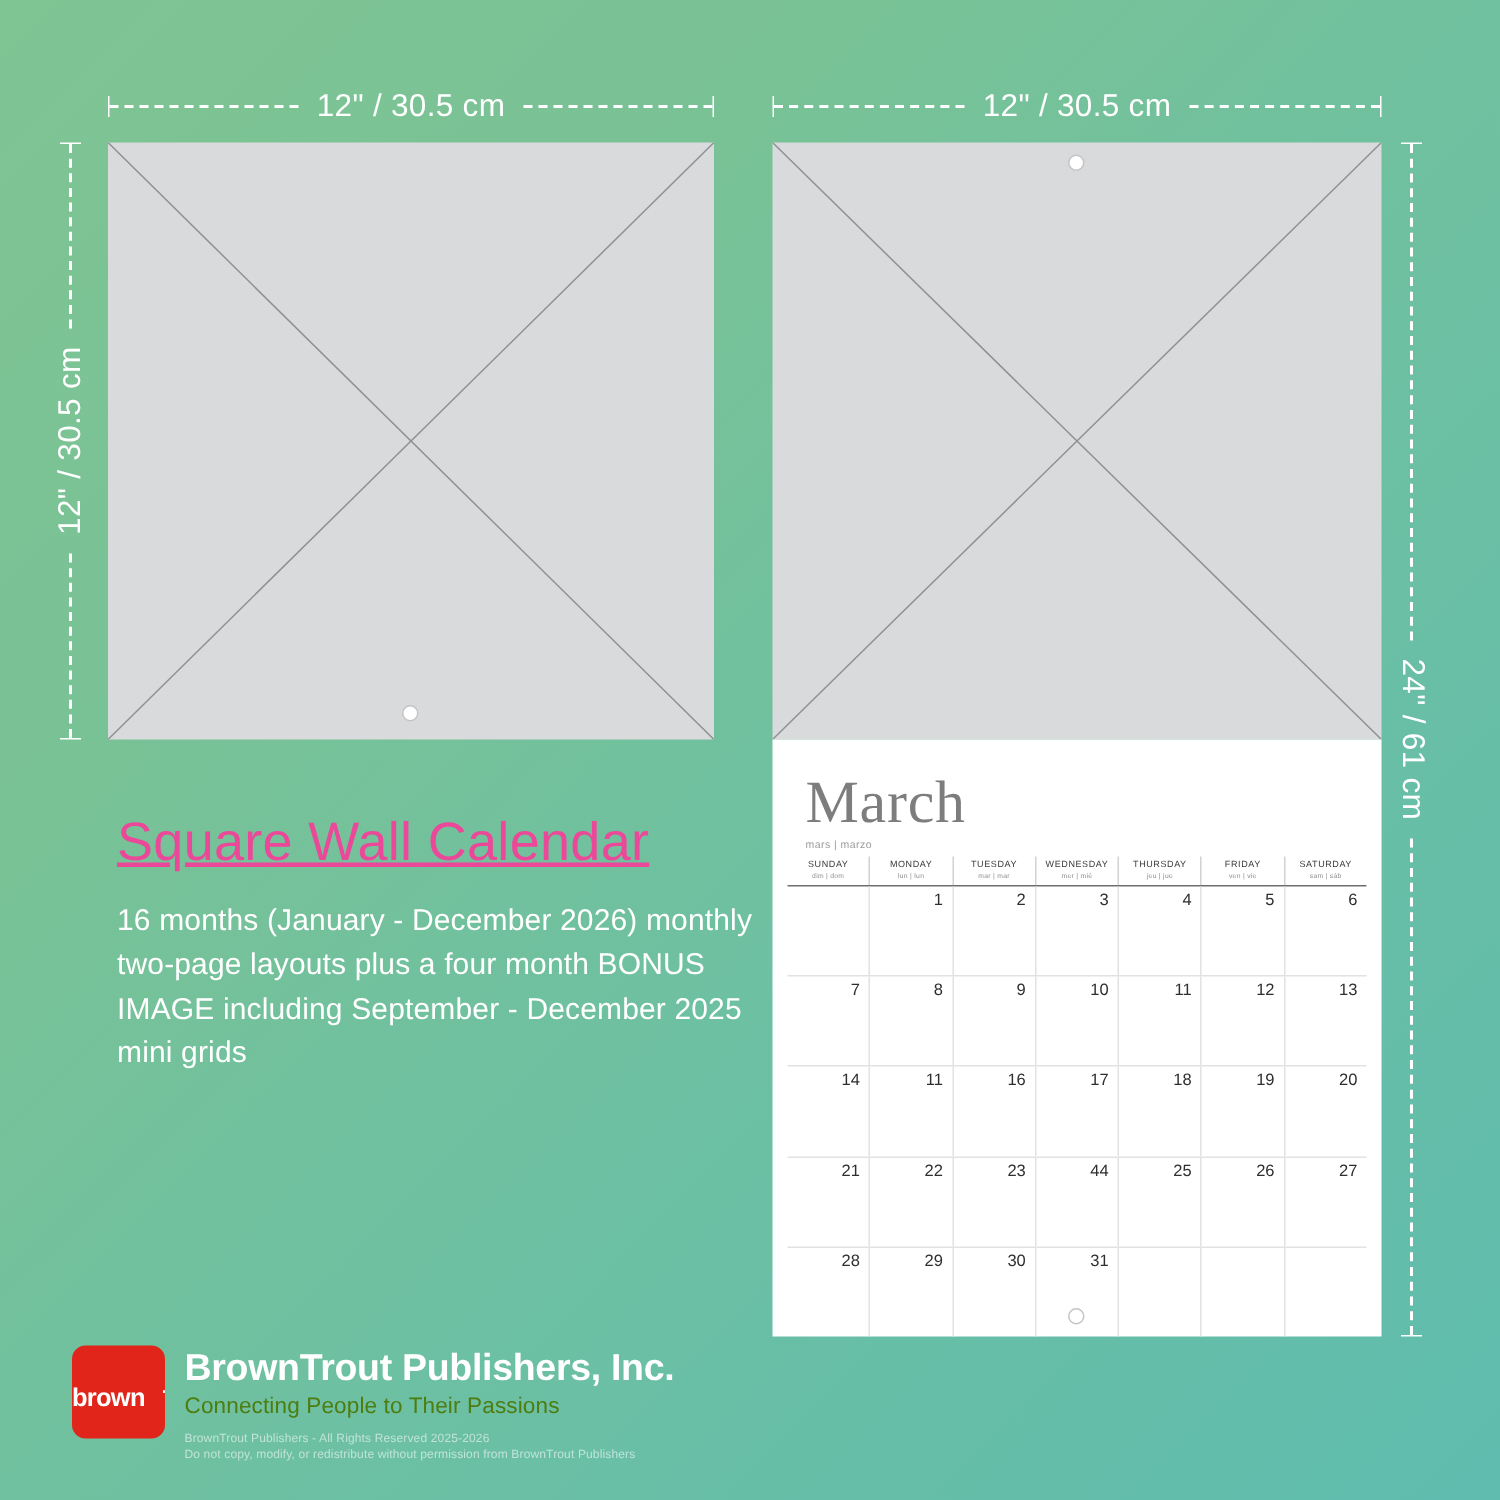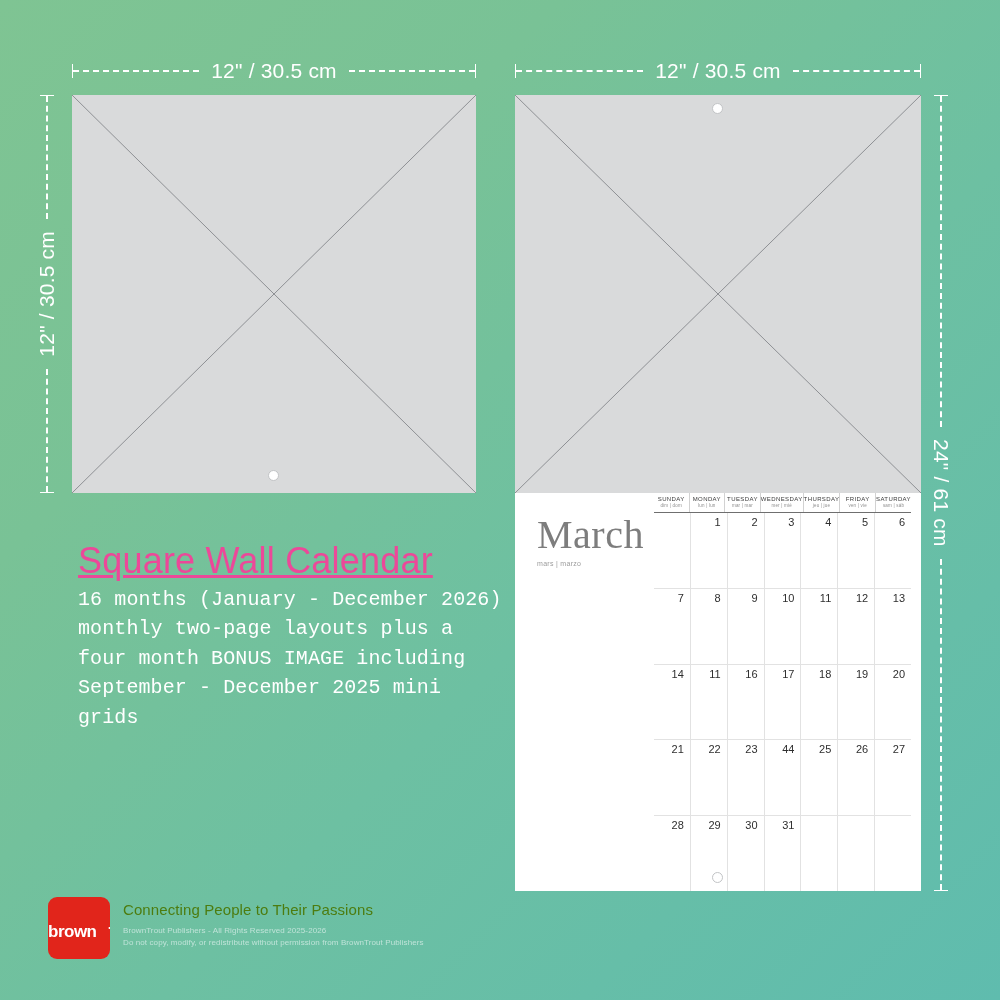--- a/index.html
+++ b/index.html
@@ -28,21 +28,21 @@
   .panel { position:absolute; background:#d9dadb; }
   .xline { position:absolute; top:0; left:0; width:100%; height:100%; }
   .xline line { stroke:#8e9094; stroke-width:1; }
 
   .hole {
     position:absolute; width:11px; height:11px; border-radius:50%;
     background:#ffffff; border:1px solid #c2c4c6;
   }
 
   
-  .cal-page { position:absolute; background:#ffffff; display:flex; }
+  .cal-page { position:absolute; background:#ffffff; display:flex; flex-direction:column; }
   .cal-head { padding:22px 0 4px 22px; }
   .cal-month {
     font-family:"Liberation Serif", serif; font-size:40px; color:#7d7d7d;
     font-weight:400; letter-spacing:.5px; line-height:1;
   }
   .cal-month-sub { font-size:7px; color:#9b9b9b; margin-top:5px; letter-spacing:.3px; }
 
   .cal-grid { flex:1; display:flex; flex-direction:column; padding:0 10px 0 10px; }
   .dow-row { display:flex; border-bottom:1px solid #6f6f6f; }
   .dow { flex:1; text-align:center; padding:3px 0 4px; border-left:1px solid #d2d2d2; }
@@ -278,34 +278,35 @@
           <div class="cell"></div>
           <div class="cell"></div>
         </div>
       </div>
   </div>
 
   <div class="hole" style="left:50%; margin-left:-6px; bottom:8px;"></div>
 </div>
 
 <div class="title" style="left:78px; top:540px;">Square Wall Calendar</div>
-<div class="desc" style="left:78px; top:585px; width:432px;font-family:Liberation Mono, monospace;">16 months (January - December 2026) monthly two-page layouts plus a four month BONUS IMAGE including September - December 2025 mini grids</div>
+<div class="desc" style="left:78px; top:600px; width:432px;">16 months (January - December 2026) monthly two-page layouts plus a four month BONUS IMAGE including September - December 2025 mini grids</div>
 
 <div class="footer" style="left:48px; top:897px;">
   <div class="logo-box">
     <svg class="logo-fish" viewBox="0 0 100 38">
       <path fill="#ffffff" d="M8 20 C18 8, 40 4, 58 8 L70 2 L68 11 C78 13, 88 17, 95 20
                               C88 23, 78 27, 68 29 L70 37 L58 31 C40 35, 18 31, 8 20 Z"></path>
       <path fill="#e1251b" d="M30 16 C42 13, 56 13, 68 16 C56 19, 42 19, 30 16 Z"></path>
       <circle cx="16" cy="19" r="1.8" fill="#e1251b"></circle>
     </svg>
     <div class="logo-w1">brown</div>
     <div class="logo-w2">trout</div>
   </div>
 
   <div class="footer-txt">
+    <div class="brand">BrownTrout Publishers, Inc.</div>
     <div class="tagline">Connecting People to Their Passions</div>
     <div class="legal">
       <div>BrownTrout Publishers - All Rights Reserved 2025-2026</div>
       <div>Do not copy, modify, or redistribute without permission from BrownTrout Publishers</div>
     </div>
   </div>
 </div>
 
 </body></html>

